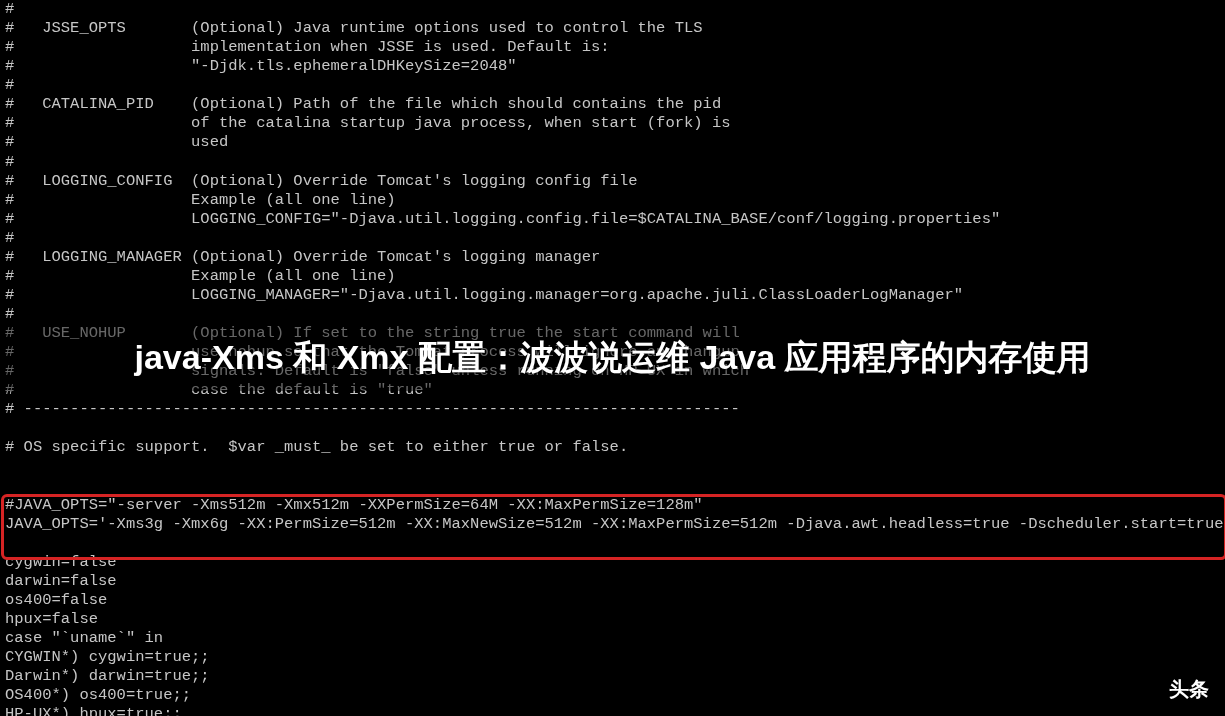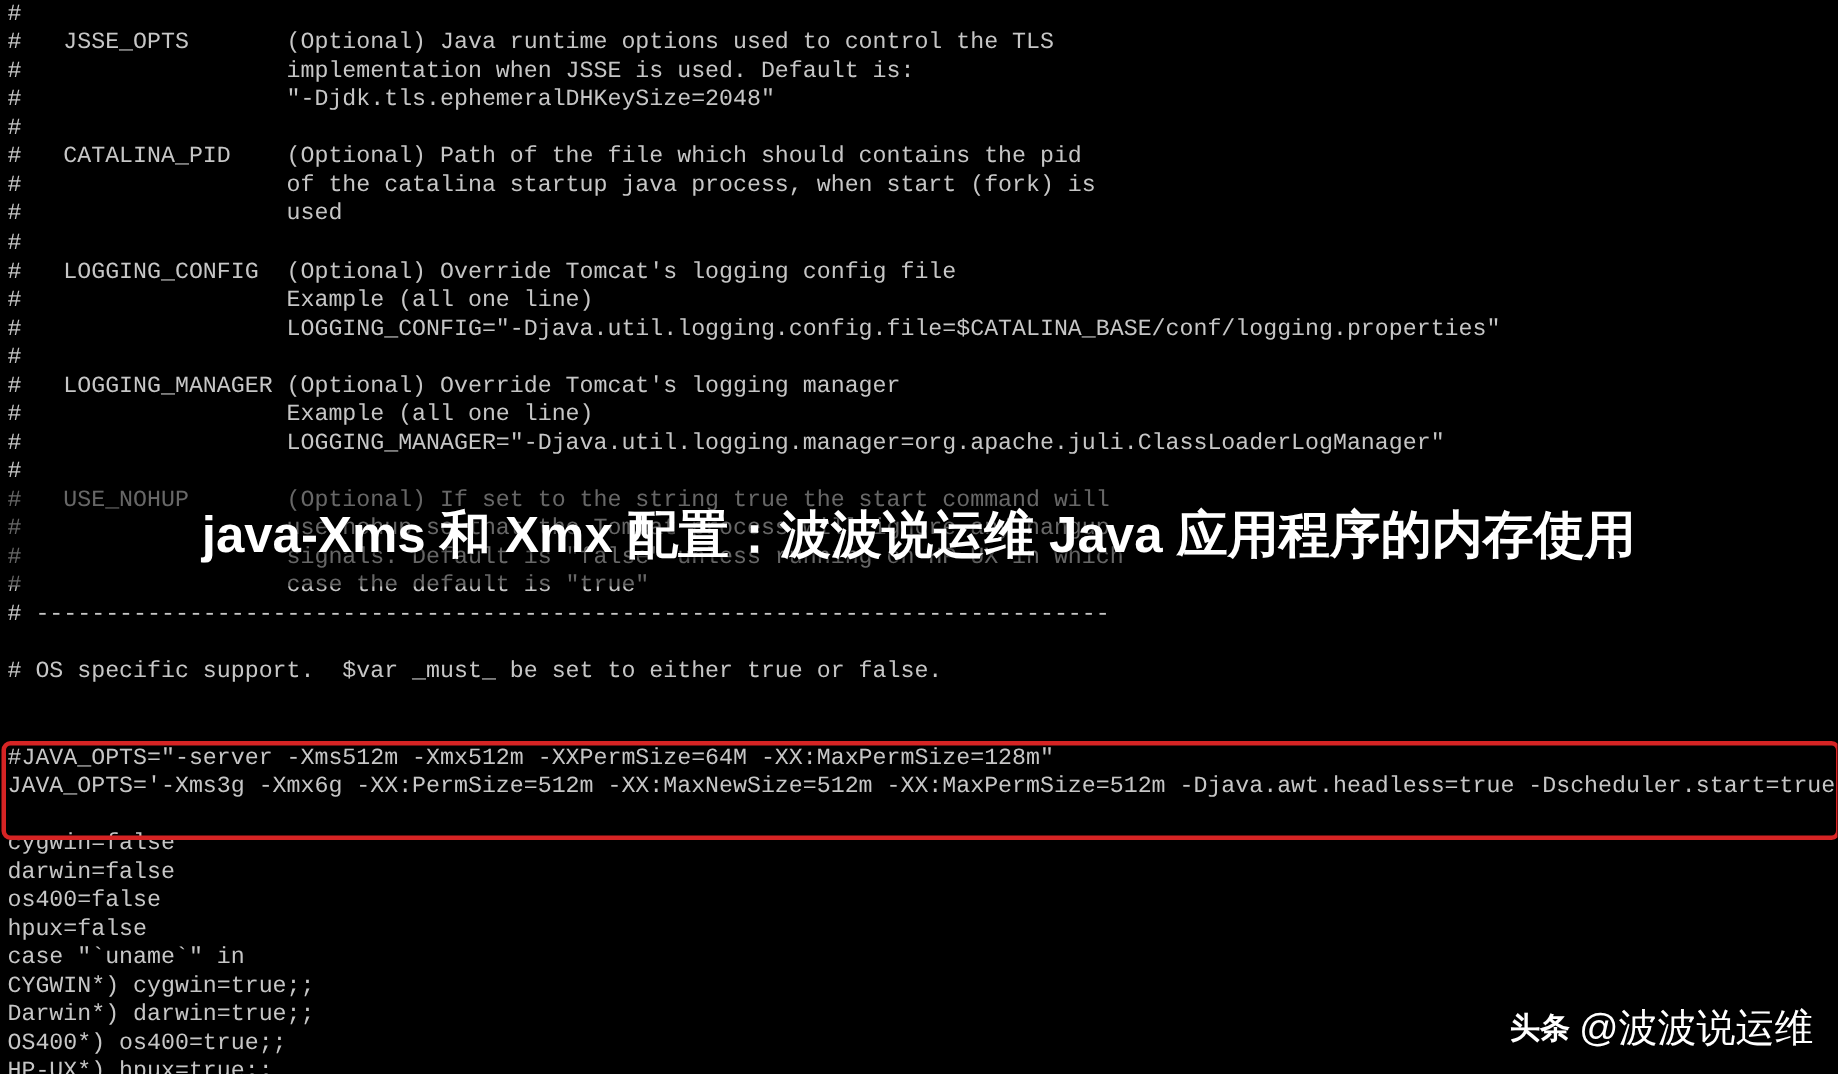--- a/index.html
+++ b/index.html
@@ -108,14 +108,13 @@
 HP-UX*) hpux=true;;</pre>
 
 <div class="overlay-banner">
   <span>java-Xms 和 Xmx 配置：波波说运维 Java 应用程序的内存使用</span>
 </div>
 
 <div class="highlight-box"></div>
 
 <div class="watermark">
   <span class="brand">头条</span>
-  <span>@波波说运维</span>
 </div>
 
 </body></html>

